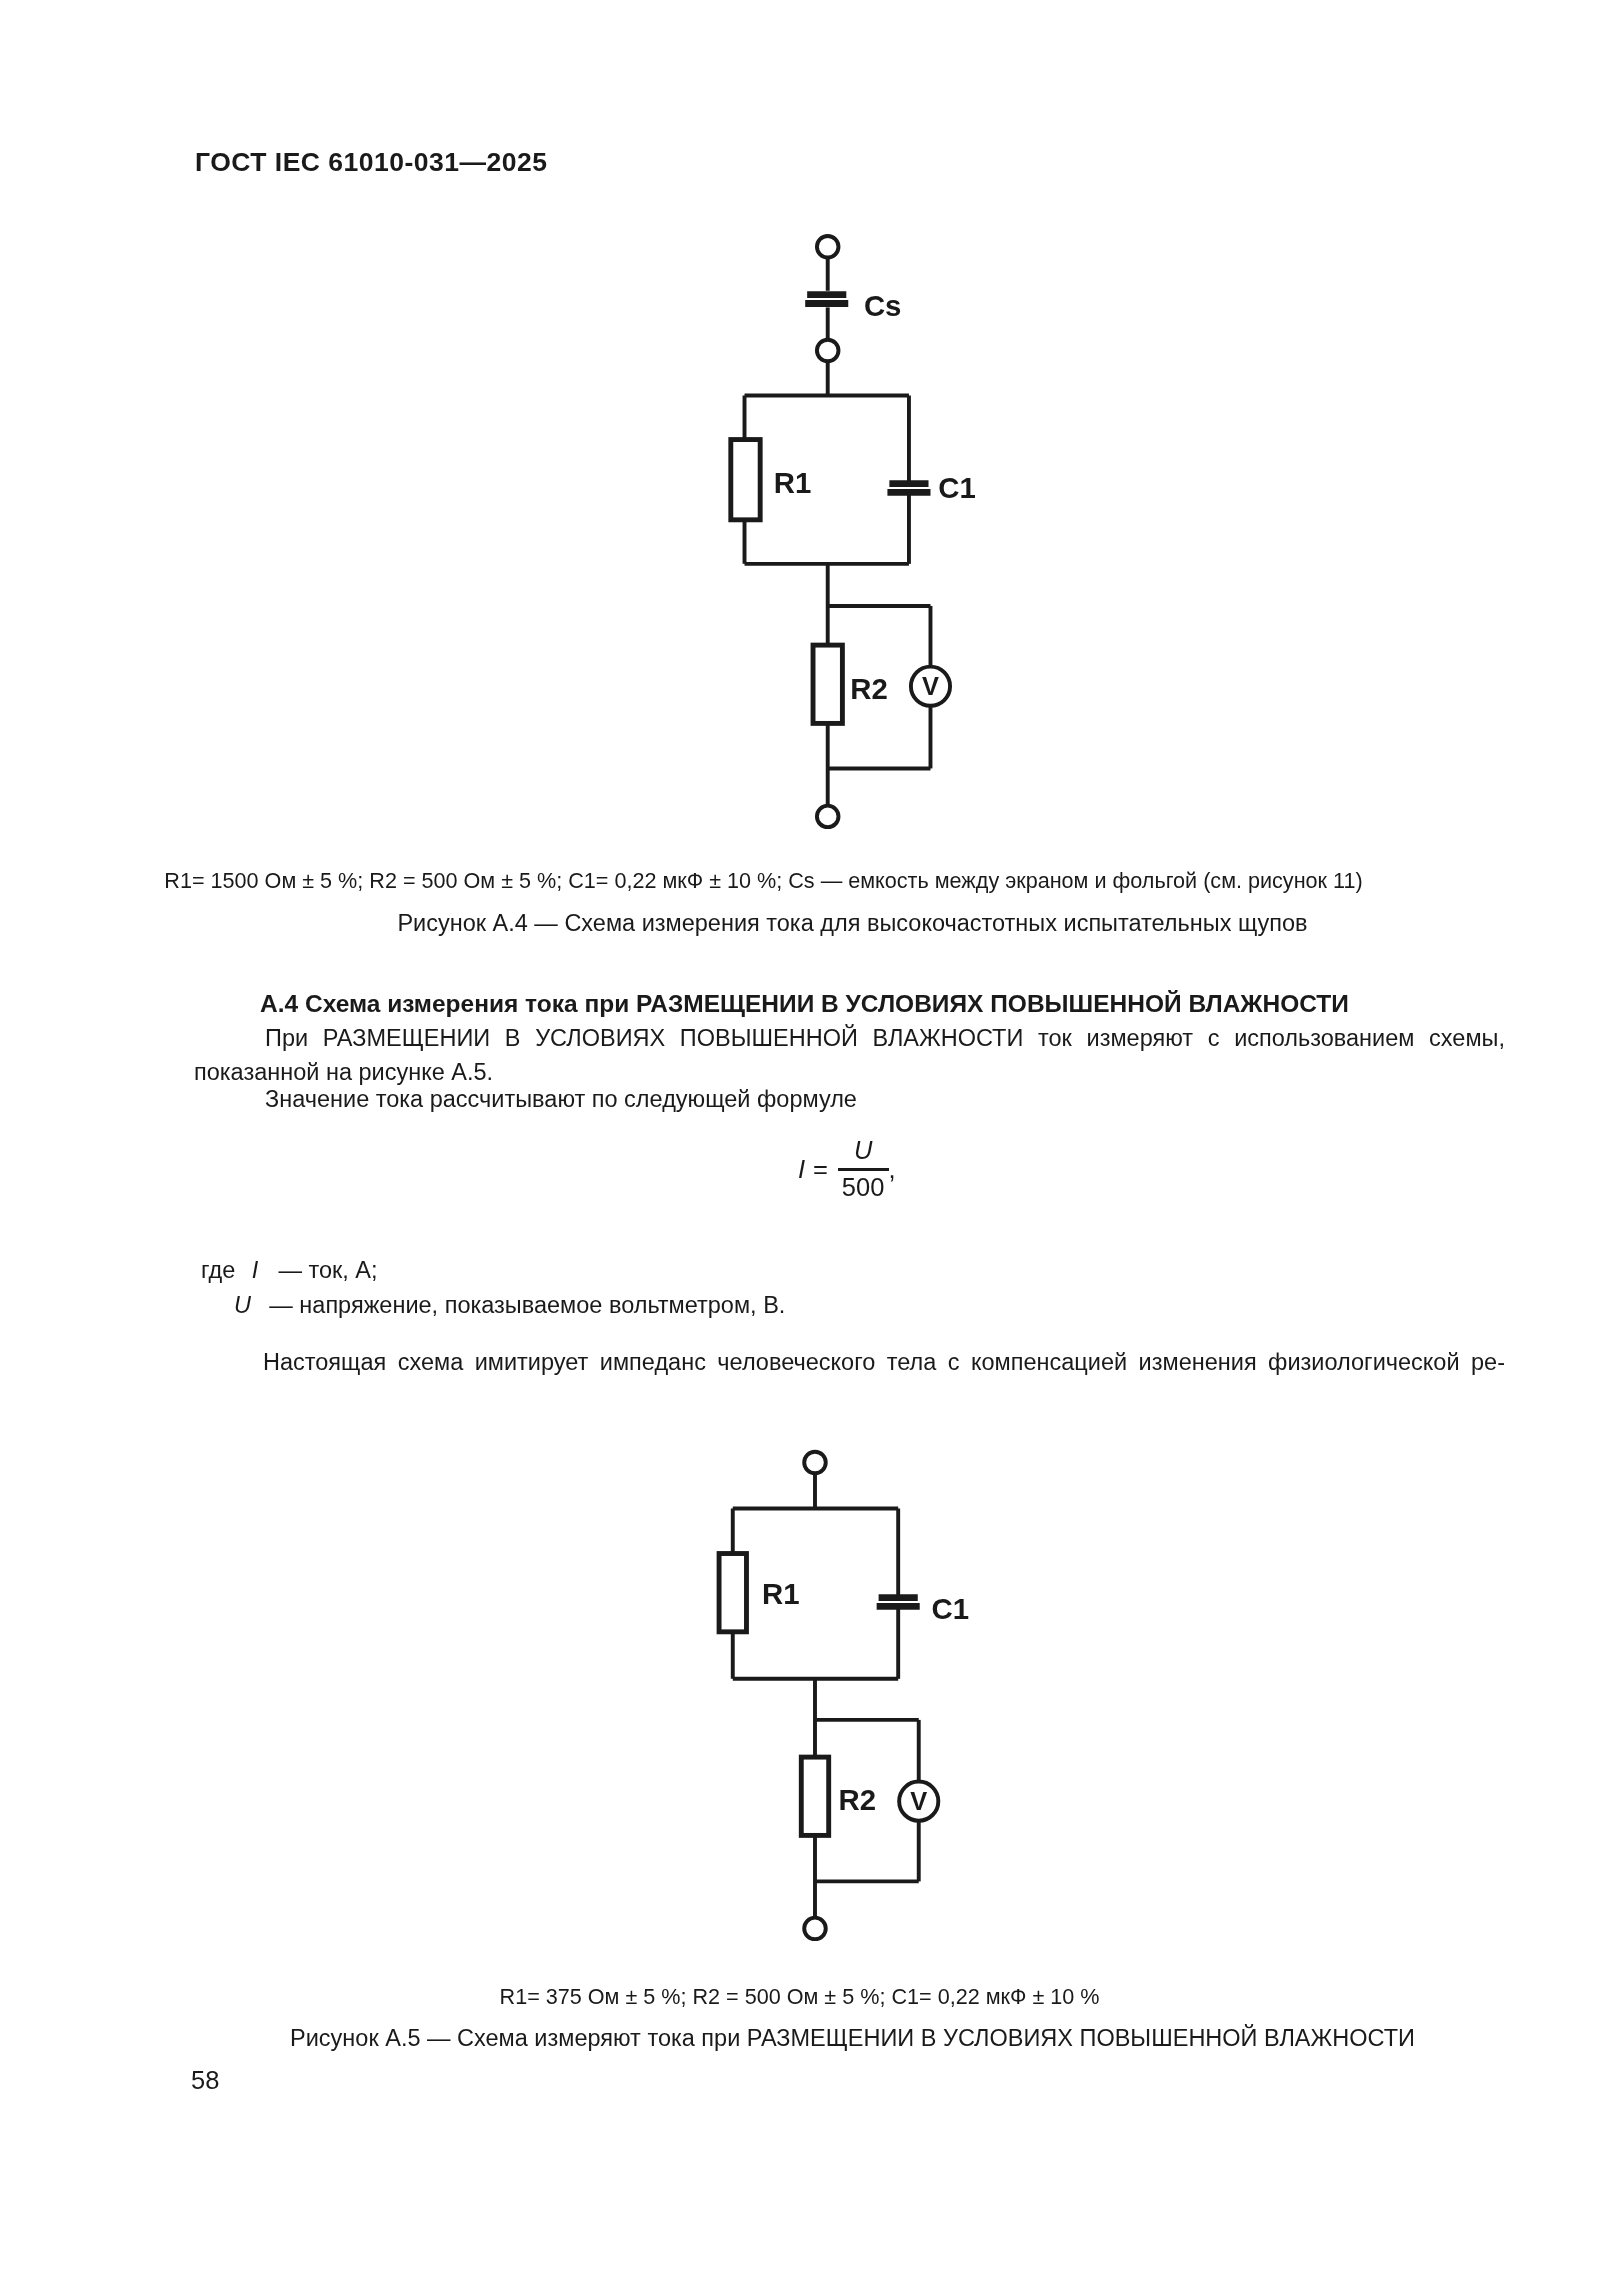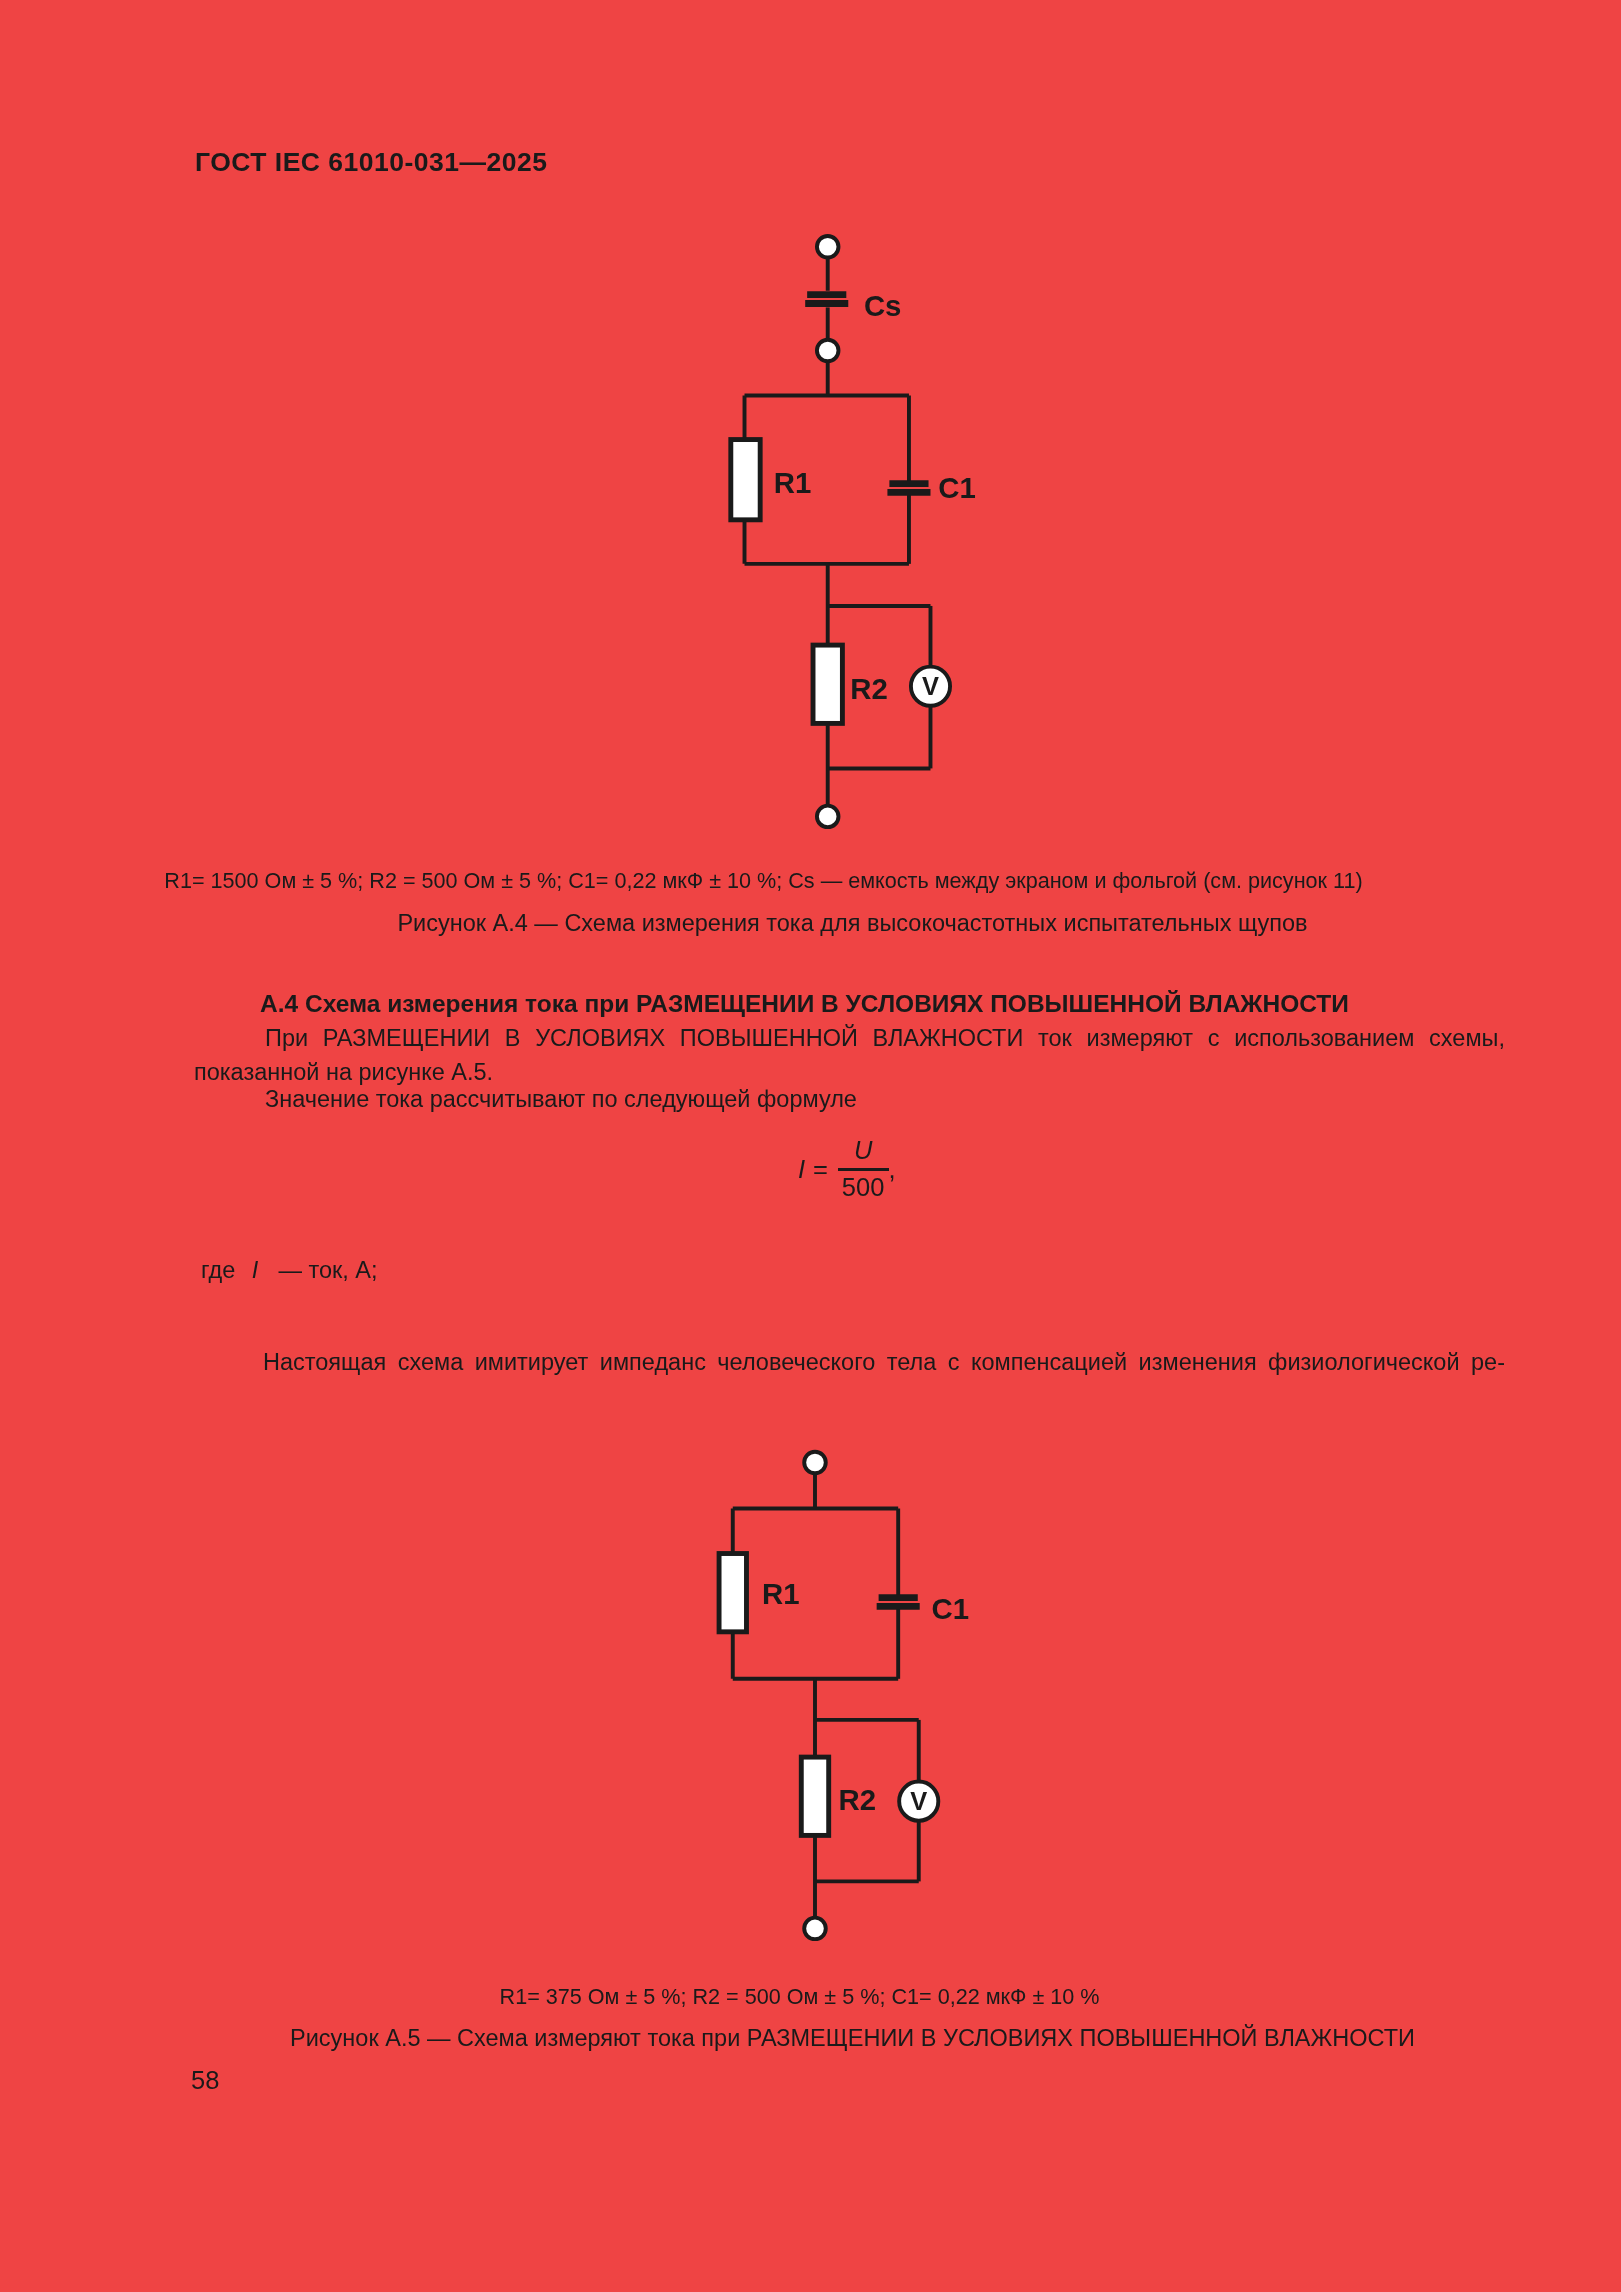--- a/index.html
+++ b/index.html
@@ -1,19 +1,19 @@
 <!DOCTYPE html>
 <html><head>
 <meta charset="utf-8">
 <style>
   html,body{margin:0;padding:0;background:#e8e8e8;}
   .page{
     position:relative;
     width:1621px;height:2293px;
-    background:#ef4444;
+    background:#ffffff;
     font-family:"Liberation Sans", sans-serif;
     color:#1a1a1a;
     overflow:hidden;
   }
   .abs{position:absolute;}
   .header{font-size:26.5px;font-weight:bold;letter-spacing:0.5px;}
   .body-text{font-size:23.5px;}
   .body-just{font-size:23.5px;text-align:justify;text-align-last:justify;white-space:normal;}
   .heading{font-size:24.5px;font-weight:bold;}
   .params{font-size:21.6px;width:1527px;text-align:center;left:0;}
@@ -100,20 +100,24 @@
       <span class="den">500</span>
     </div>
     <span>,</span>
   </div>
 
   <div class="abs body-text nw" style="left:201px;top:1257px;">
     <span>где</span>
     <span class="it" style="margin:0 5.9px 0 9.8px;">I</span>
     <span style="margin-left:7.8px;">— ток, А;</span>
   </div>
+  <div class="abs body-text nw" style="left:234px;top:1292px;">
+    <span class="it">U</span>
+    <span style="margin-left:11.8px;">— напряжение, показываемое вольтметром, В.</span>
+  </div>
 
   <div class="abs body-just" style="left:263px;top:1349px;width:1242px;">Настоящая схема имитирует импеданс человеческого тела с компенсацией изменения физиологической ре-</div>
 
   <svg class="abs" style="left:676px;top:1431px;" width="323" height="524" viewBox="690 1460 330 535">
     <g fill="none" stroke="#1a1a1a" stroke-width="4">
 
       <circle cx="832" cy="1492" r="11" fill="#ffffff"></circle>
       <line x1="832" y1="1503" x2="832" y2="1539"></line>
 
       <line x1="748" y1="1539" x2="917" y2="1539"></line>

